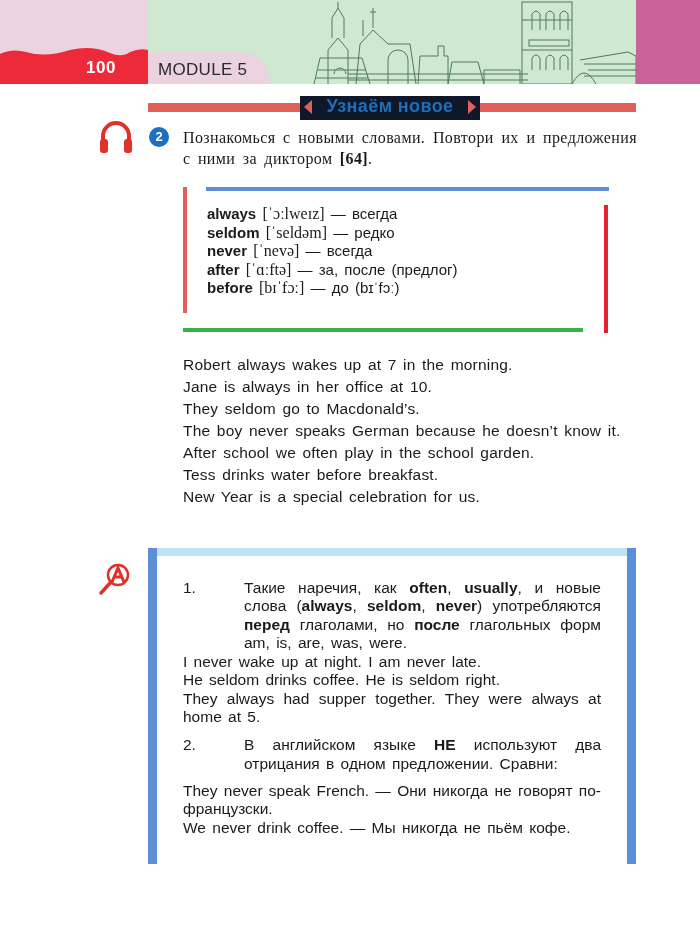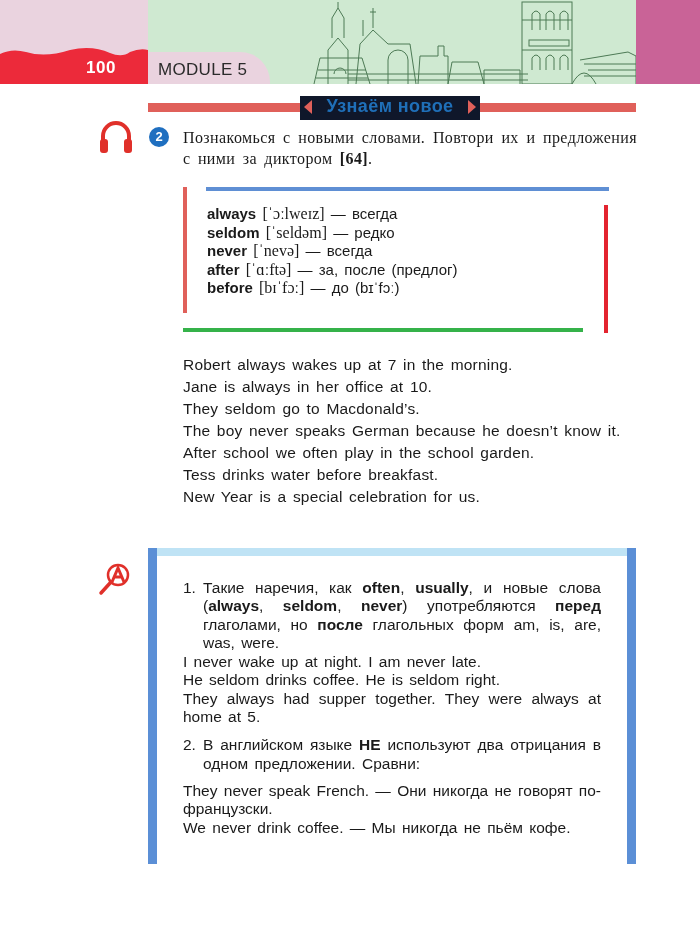--- a/index.html
+++ b/index.html
@@ -43,21 +43,21 @@
   .examples .ex { margin-bottom: 4px; text-align: justify; text-align-last: left; word-spacing: 2px; letter-spacing: 0.2px; }
 
   
   .gb-top { position: absolute; left: 148px; top: 548px; width: 488px; height: 8px; background: #bfe3f5; }
   .gb-left { position: absolute; left: 148px; top: 548px; width: 9px; height: 316px; background: #5b8fd6; }
   .gb-right { position: absolute; left: 627px; top: 548px; width: 9px; height: 316px; background: #5b8fd6; }
   .magnifier { position: absolute; left: 98px; top: 562px; width: 34px; height: 34px; }
   .grammar { position: absolute; left: 183px; top: 579px; width: 418px; font-size: 15.5px; line-height: 18.3px; }
   .grammar .rule { display: flex; text-align: justify; word-spacing: 2px; }
   .grammar .rule .n { width: 20px; flex: 0 0 20px; }
-  .grammar .rule .t { flex: 1; text-align-last: left; }
+  .grammar .rule .t { flex: 1; text-align-last: left; margin-left: 41px; }
   .grammar .p { text-align: justify; text-align-last: left; word-spacing: 2px; margin-top: 1px; }
   .grammar .p2 { margin-top: 10px; }
   .grammar .p3 { margin-top: 9px; }
   .grammar b { font-weight: bold; }
   .grammar .line { display: block; text-align: justify; text-align-last: left; }
 </style>
 </head>
 <body>
 
 <div class="hdr-left"></div>

